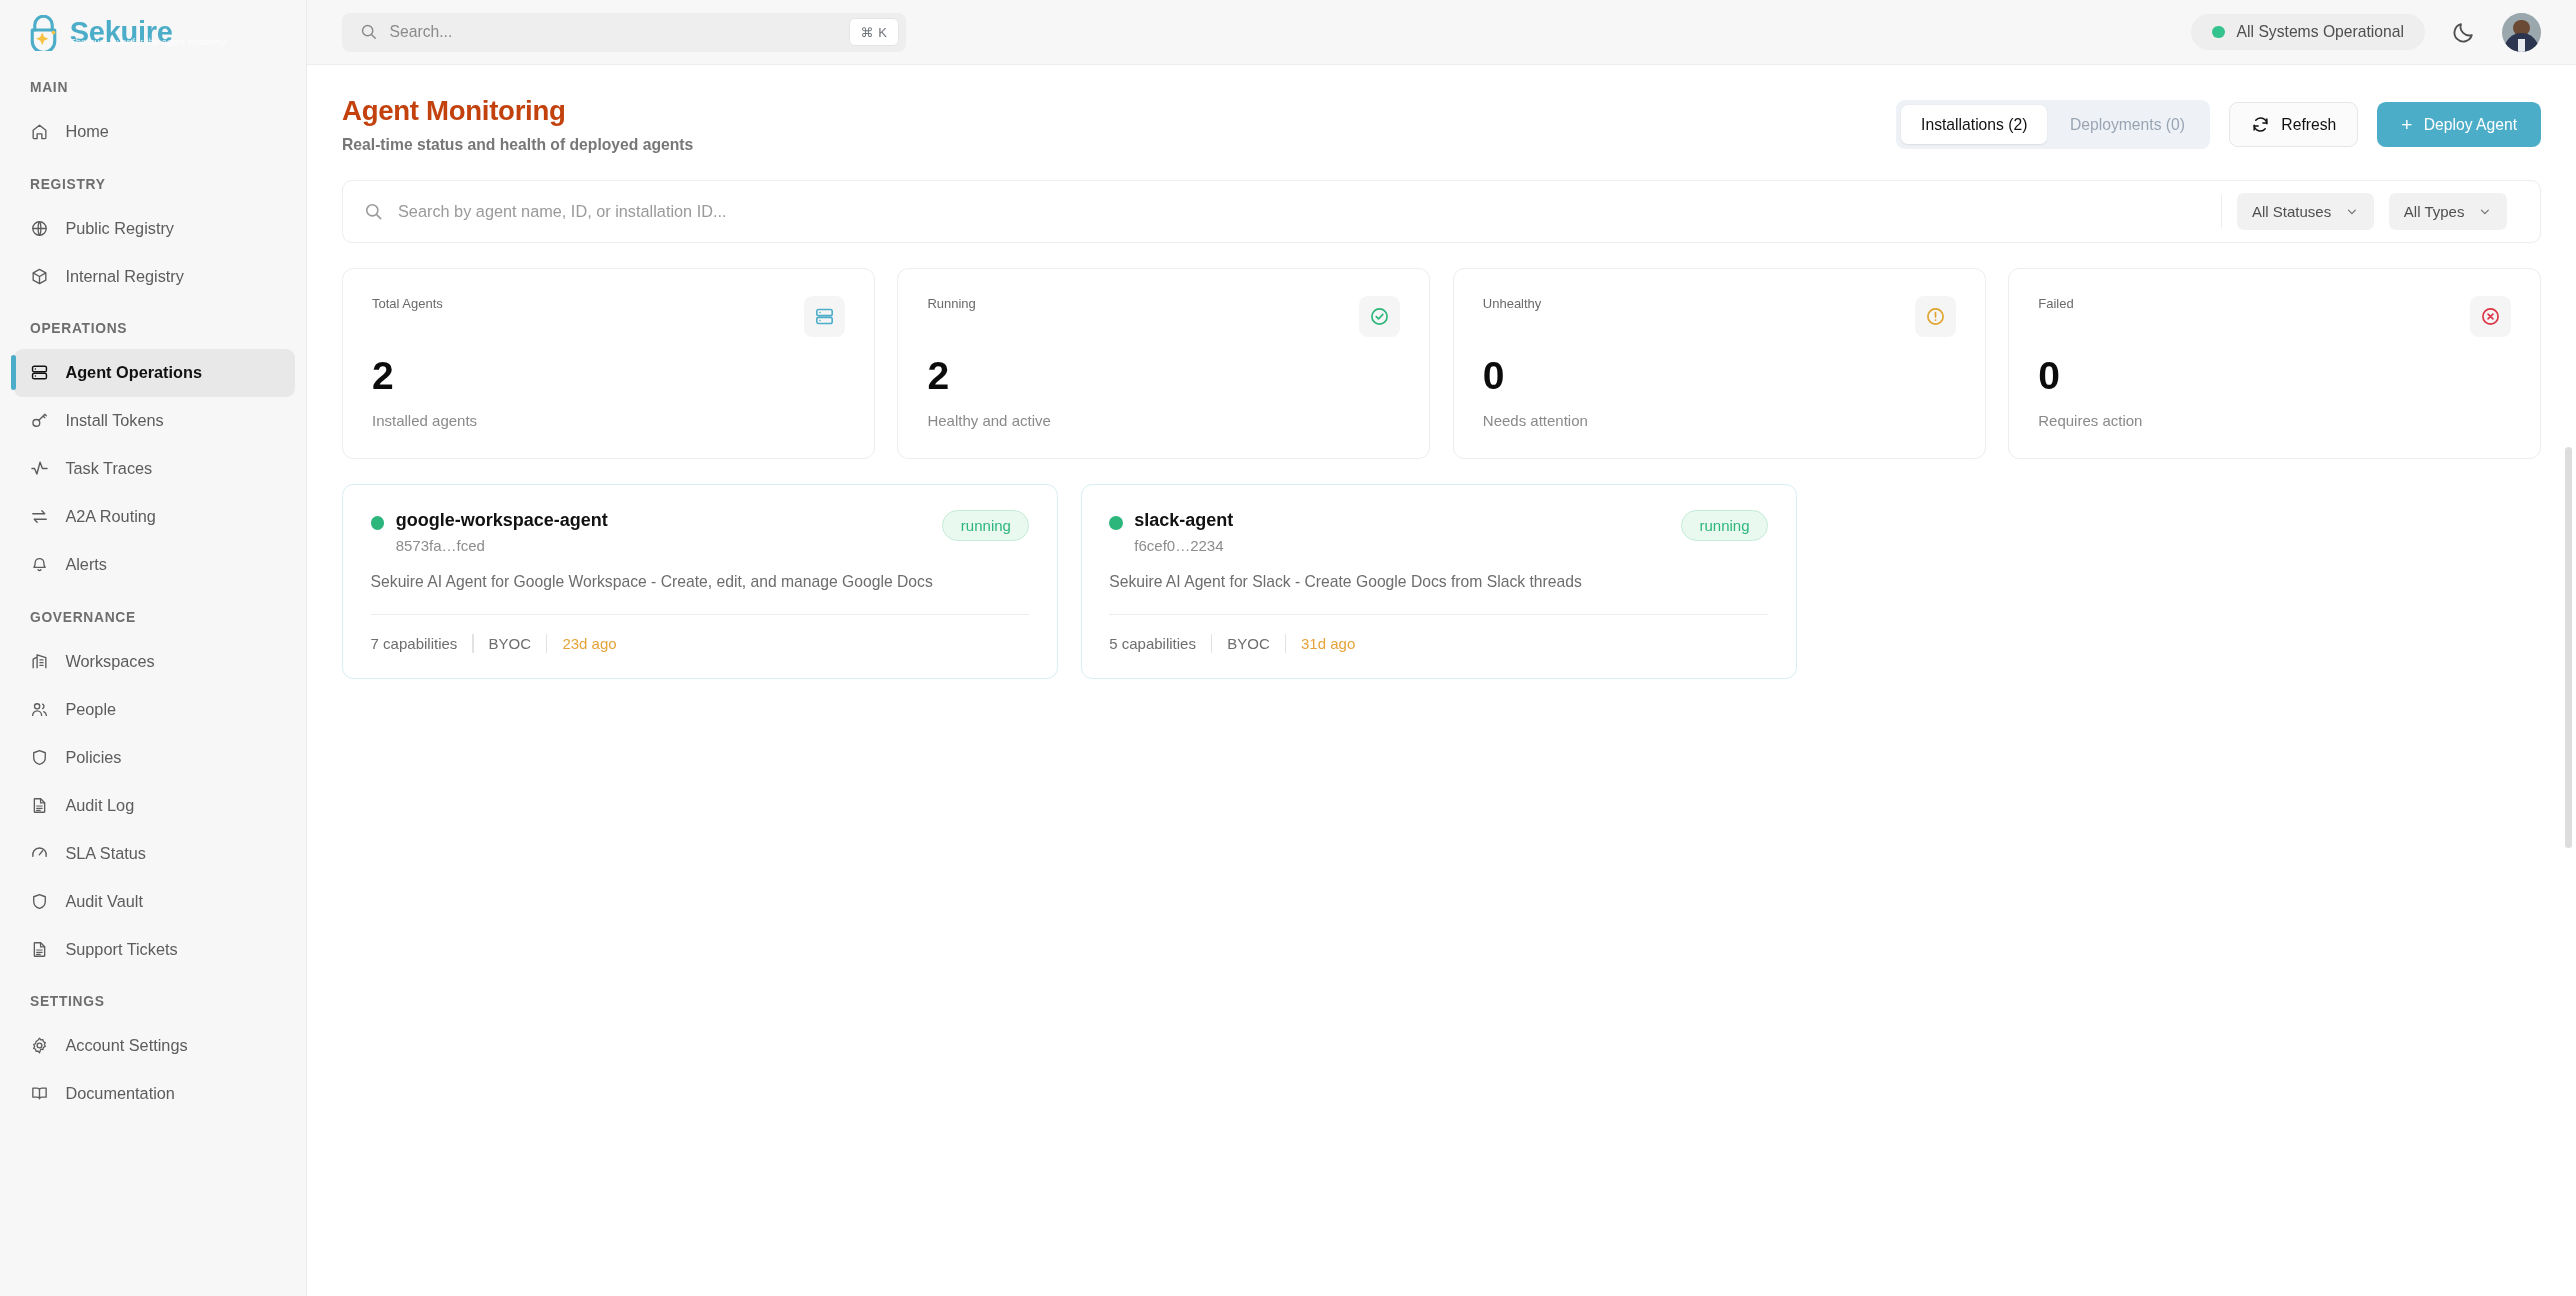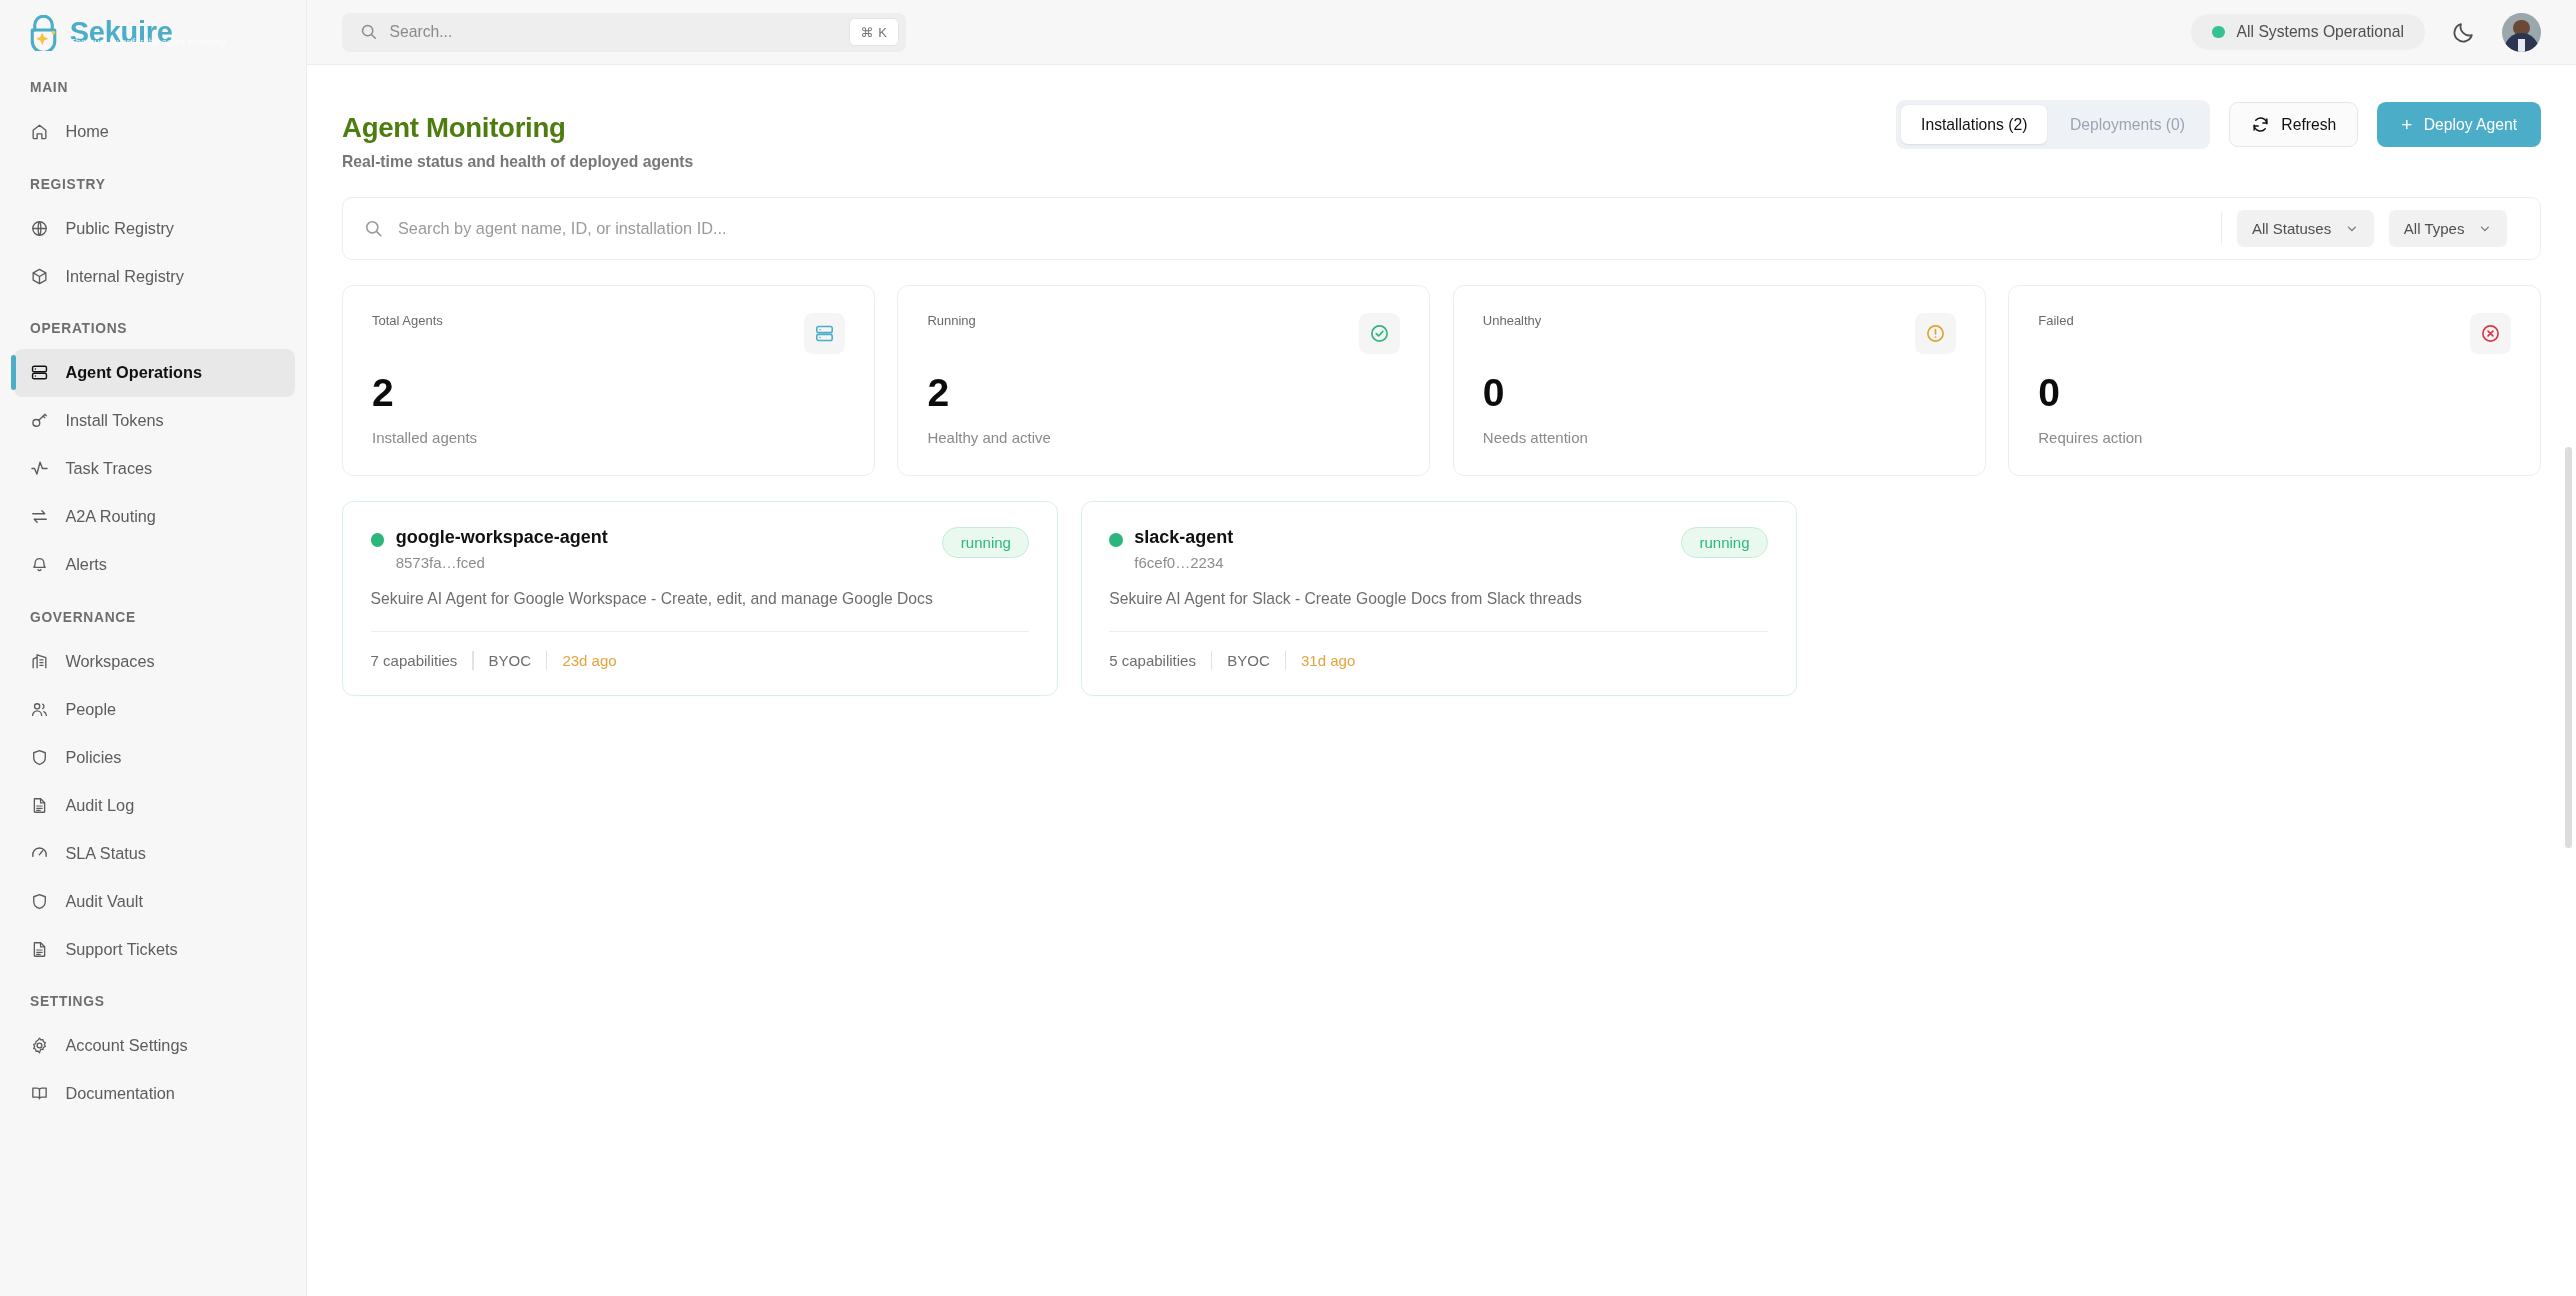--- a/index.html
+++ b/index.html
@@ -90,21 +90,21 @@
     width: 39px; height: 39px; border-radius: 50%; overflow: hidden;
     background: #9aa7ac; cursor: pointer; position: relative; flex: none;
   }
   .avatar .head { position:absolute; width:16.3px; height:16.3px; border-radius:50%; background:#6b4a35; left:11.3px; top:7.5px; }
   .avatar .body { position:absolute; width:35px; height:19px; border-radius:17.5px 17.5px 0 0; background:#2c3550; left:1.9px; bottom:0; }
   .avatar .collar { position:absolute; width:7.5px; height:12.5px; background:#e6eaee; left:15.7px; bottom:0; transform:rotate(0deg); }
 
   
   .content { flex: 1; padding: 30px 35px 0 35px; overflow: hidden; position: relative; }
   .page-head { display: flex; align-items: flex-start; }
-  .page-title { font-size: 27.6px; font-weight: 700; color: #4d7c0f; letter-spacing: -0.3px; margin-top: 17px; }
+  .page-title { font-size: 27.6px; font-weight: 700; color: #c2410c; letter-spacing: -0.3px; }
   .page-sub { font-size: 15.7px; color: #777; margin-top: 8.8px; font-weight: bold; }
   .head-actions { margin-left: auto; display: flex; align-items: center; gap: 19px; padding-top: 5px; }
   .segmented {
     background: #eef2f7; border-radius: 8.8px; padding: 5px;
     display: flex; gap: 2.5px;
   }
   .seg {
     font-size: 15.7px; padding: 10.6px 20px; border-radius: 6.9px;
     color: #9aa5b4; cursor: pointer; white-space: nowrap;
   }

